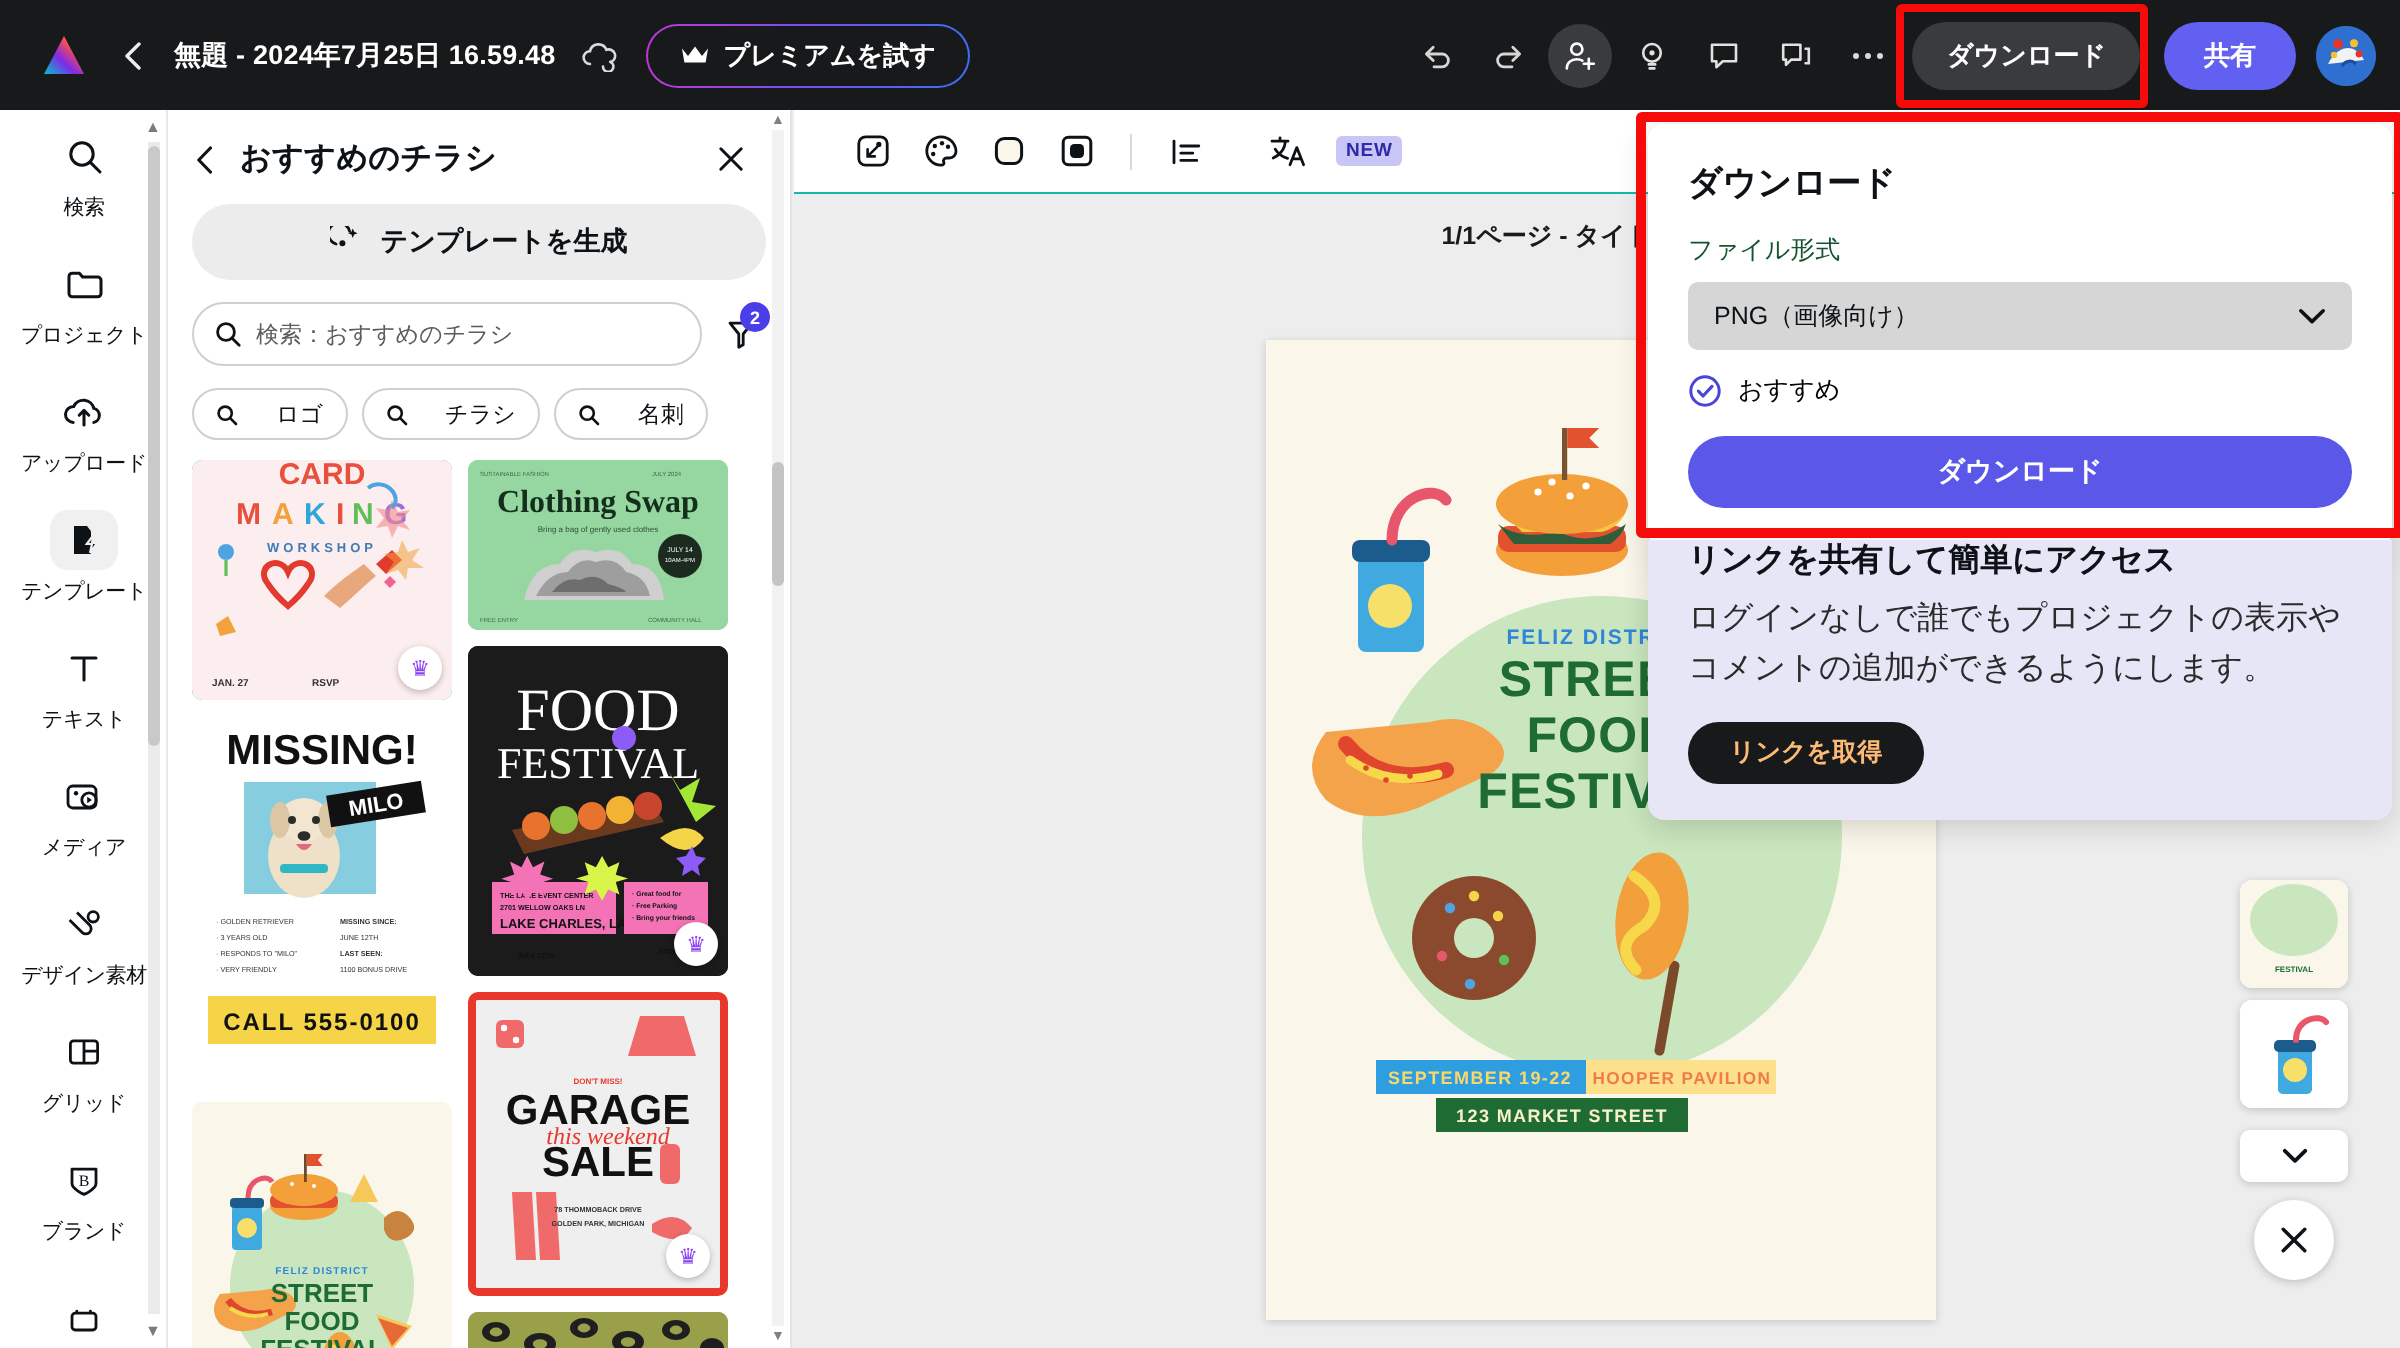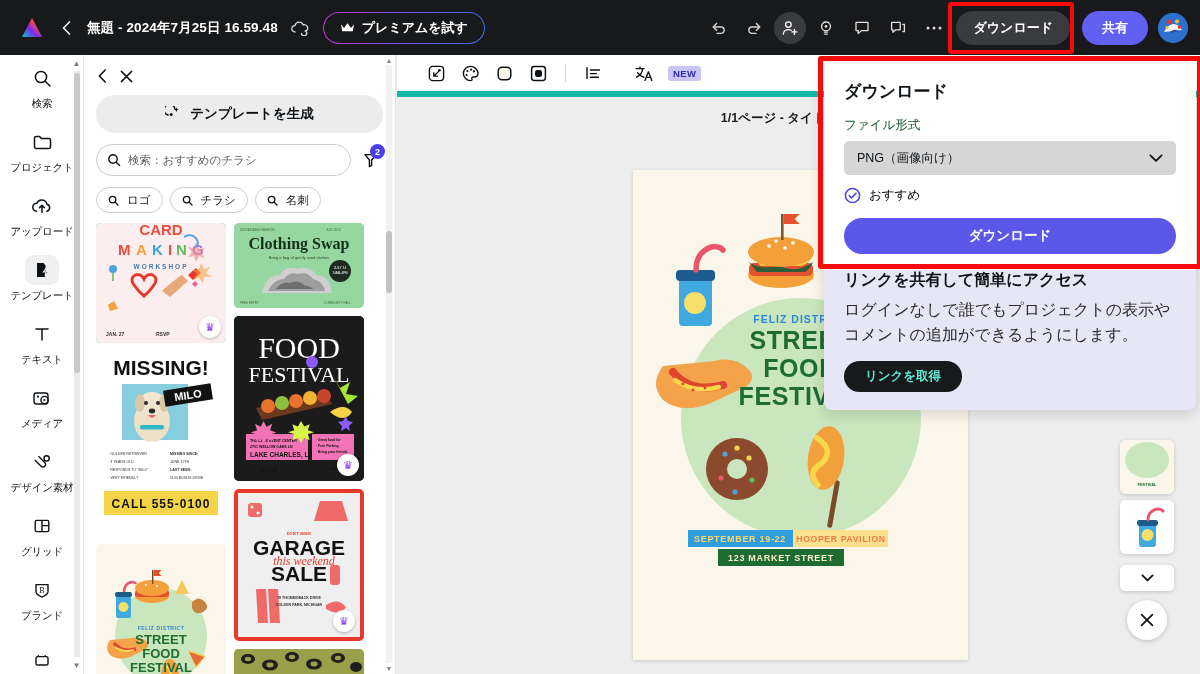--- a/index.html
+++ b/index.html
@@ -72,37 +72,37 @@
   .srch-row { display:flex; align-items:center; margin:11px 12px 0 12px; gap:6px; }
   .srch-box { flex:1; height:32px; border:1px solid #cfcfcf; border-radius:16px; display:flex;
               align-items:center; padding:0 10px; gap:7px; cursor:text; }
   .srch-ph { font-size:11.5px; color:#5c5c5c; white-space:nowrap; }
   .filt { position:relative; width:26px; height:26px; display:flex; align-items:center; justify-content:center; cursor:pointer; }
   .filt-badge { position:absolute; right:-2px; top:-3px; min-width:15px; height:15px; border-radius:8px;
                 background:#4a3ee8; color:#fff; font-size:9px; font-weight:700;
                 display:flex; align-items:center; justify-content:center; padding:0 3px; }
   .chips { display:flex; gap:7px; margin:11px 12px 0 12px; }
   .chip { height:26px; border:1px solid #cfcfcf; border-radius:13px; display:flex; align-items:center;
-          gap:8px; padding:0 11px; font-size:11.5px; color:#0d1216; cursor:pointer; }
+          gap:19px; padding:0 11px; font-size:11.5px; color:#0d1216; cursor:pointer; }
   .grid { display:flex; gap:8px; margin:10px 12px 0 12px; }
   .col { display:flex; flex-direction:column; gap:8px; width:130px; }
   .tpl { border-radius:5px; overflow:hidden; position:relative; background:#eee; }
   .crown { position:absolute; right:5px; bottom:5px; width:22px; height:22px; border-radius:50%;
            background:#fff; display:flex; align-items:center; justify-content:center; box-shadow:0 1px 3px rgba(0,0,0,.25); }
   .crown span { font-size:11px; color:#8b3df2; }
   .panel-scroll { position:absolute; right:1px; top:0; width:10px; height:619px; }
   .ps-track { position:absolute; left:2px; top:10px; width:6px; height:598px; background:#f2f2f2; }
   .ps-thumb { position:absolute; left:2px; top:176px; width:6px; height:62px; background:#c4c4c4; border-radius:3px; cursor:pointer; }
   .ps-ar { position:absolute; left:0; width:10px; height:10px; display:flex; align-items:center;
            justify-content:center; font-size:7px; color:#808080; cursor:pointer; }
 
   
   .editor { position:absolute; left:397px; top:55px; width:803px; height:619px; background:#EDEDED; }
   .etoolbar { position:absolute; left:0; top:0; width:803px; height:42px; background:#fff;
-              display:flex; align-items:center; border-bottom:6px solid #14b8a6; }
+              display:flex; align-items:center; border-bottom:1px solid #14b8a6; }
   .etool { width:34px; height:32px; border-radius:6px; display:flex; align-items:center; justify-content:center;
            color:#0d1216; cursor:pointer; }
   .edivider { width:1px; height:18px; background:#d9d9d9; margin:0 10px; }
   .newbadge { margin-left:7px; background:#c9c6f7; color:#2f2aa8; font-size:9.5px; font-weight:700;
               padding:2px 5px; border-radius:3px; letter-spacing:.4px; }
   .page-label { position:absolute; left:0; top:55px; width:803px; text-align:center;
                 font-size:12.5px; color:#1a1a1a; font-weight:600; }
   .canvas { position:absolute; left:236px; top:115px; width:335px; height:490px;
             background:#FAF6EA; box-shadow:0 1px 4px rgba(0,0,0,.16); overflow:hidden; }
 
@@ -134,21 +134,21 @@
   .dlp-chk { display:flex; align-items:center; gap:8px; margin-top:12px; cursor:pointer; }
   .dlp-chk .lb { font-size:12.5px; color:#000000; }
   .dlp-go { margin-top:14px; height:36px; border-radius:18px; background:#5B57E8; color:#fff;
             font-size:13.5px; font-weight:700; display:flex; align-items:center; justify-content:center; cursor:pointer; }
   .dlp-hl { position:absolute; left:-6px; top:-6px; width:384px; height:213px; border:5px solid #f60b0b;
             border-radius:3px; pointer-events:none; }
   .share-card { background:#E6E6F7; border-radius:0 0 8px 8px; padding:0 20px 18px 20px; margin-top:-4px;
                 box-shadow:0 4px 14px rgba(0,0,0,.14); }
   .sc-title { font-size:16px; font-weight:800; color:#0d1216; }
   .sc-body { font-size:16px; color:#2b2b2b; line-height:1.55; margin-top:7px; }
-  .sc-btn { margin-top:13px; height:31px; width:118px; border-radius:16px; background:#18191B; color:#5eead4;
+  .sc-btn { margin-top:13px; height:31px; width:118px; border-radius:16px; background:#18191B; color:#fdba74;
             font-size:12.5px; font-weight:700; display:flex; align-items:center; justify-content:center; cursor:pointer; }
 
   svg { display:block; }
 </style>
 </head>
 <body>
 
 <div id="app">
 
   <div class="topbar">
@@ -355,20 +355,21 @@
     </div>
   </div>
 
   <div class="panel">
     <div class="panel-head">
       <div class="ph-back">
         <svg width="9" height="14" viewBox="0 0 9 14">
             <path d="M7.2 1 1.4 7l5.8 6" stroke="#0d1216" stroke-width="1.6" fill="none" stroke-linecap="round" stroke-linejoin="round"></path>
           </svg>
       </div>
+      <div class="ph-title">おすすめのチラシ</div>
       <div class="ph-close">
         <svg width="13" height="13" viewBox="0 0 13 13">
             <path d="M1.4 1.4 11.6 11.6M11.6 1.4 1.4 11.6" stroke="#0d1216" stroke-width="1.5" stroke-linecap="round"></path>
           </svg>
       </div>
     </div>
 
     <div class="gen-btn">
       <span>
         <svg width="17" height="16" viewBox="0 0 17 16">

